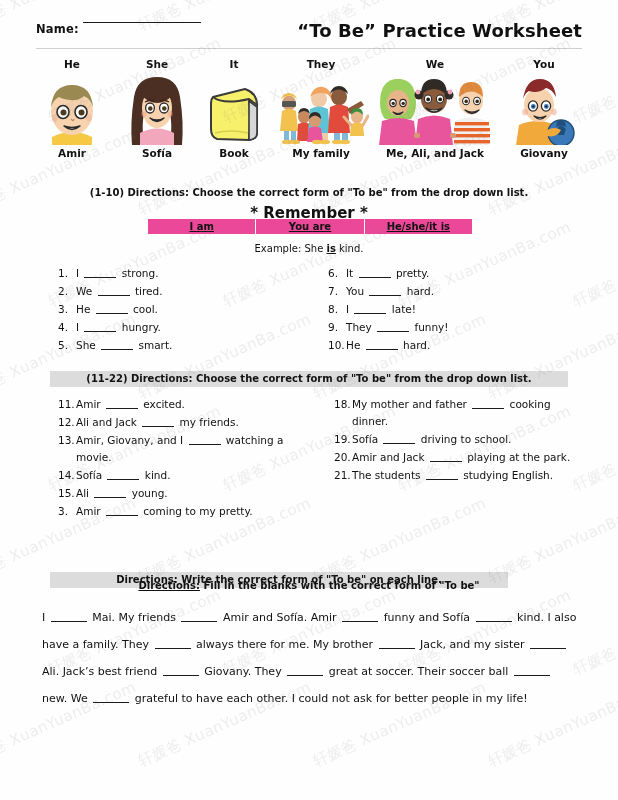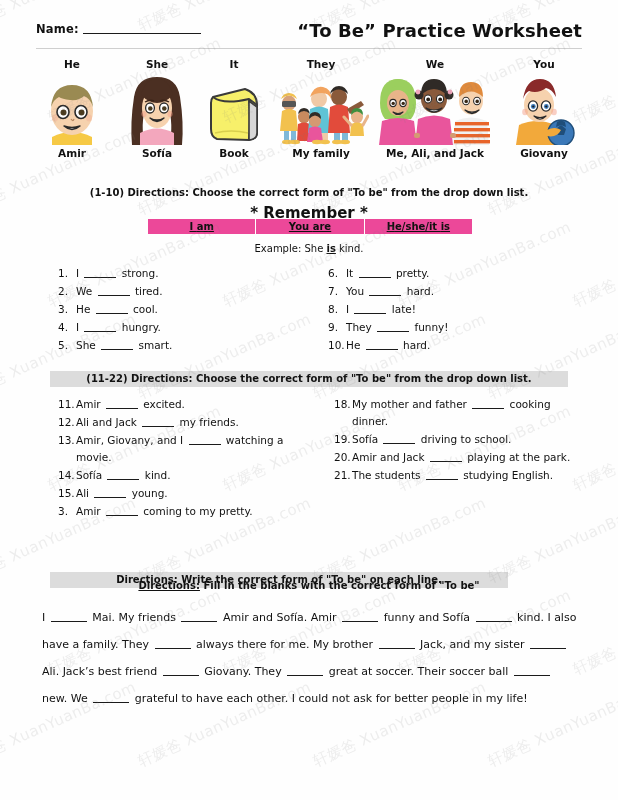--- a/index.html
+++ b/index.html
@@ -14,21 +14,21 @@
   .wm-layer{position:absolute;inset:0;pointer-events:none;z-index:5;overflow:hidden;}
   .wm{
     position:absolute;white-space:nowrap;
     font-family:"DejaVu Sans","Liberation Sans",sans-serif;
     font-size:15px;color:rgba(120,120,125,.13);
     transform:rotate(-24deg);transform-origin:left top;letter-spacing:.4px;
   }
 
   
   .header{position:absolute;left:0;right:0;top:10px;height:36px;z-index:2;}
-  .name-wrap{position:absolute;left:36px;top:12px;display:flex;align-items:flex-end;gap:4px;}
+  .name-wrap{position:absolute;left:36px;top:12px;display:flex;gap:4px;}
   .name-label{font-size:11.5px;font-weight:600;letter-spacing:.2px;}
   .name-rule{width:118px;height:0;border-bottom:1.6px solid #1b1b1b;margin-bottom:2px;}
   .doc-title{
     position:absolute;right:36px;top:10px;font-size:18px;font-weight:bold;
     letter-spacing:.1px;
   }
   .hr-top{position:absolute;left:36px;right:36px;top:48px;height:1px;background:#cfcfcf;z-index:2;}
 
   
   .strip{position:absolute;left:30px;right:30px;top:58px;height:112px;display:flex;z-index:2;}

